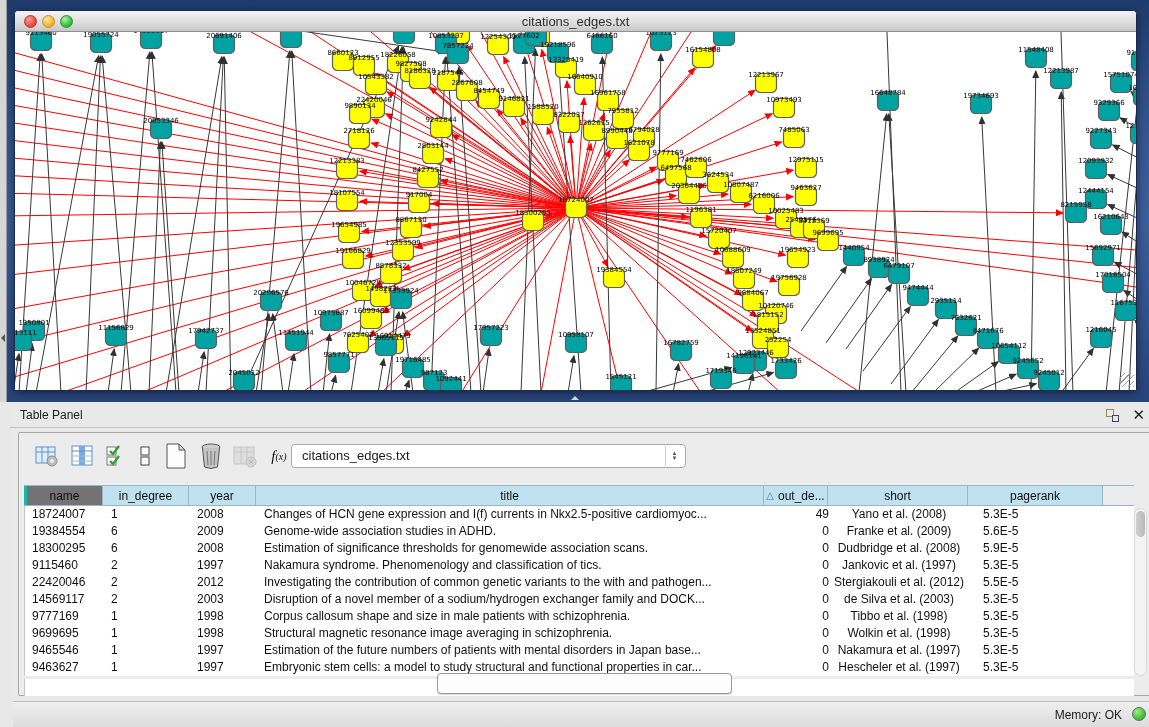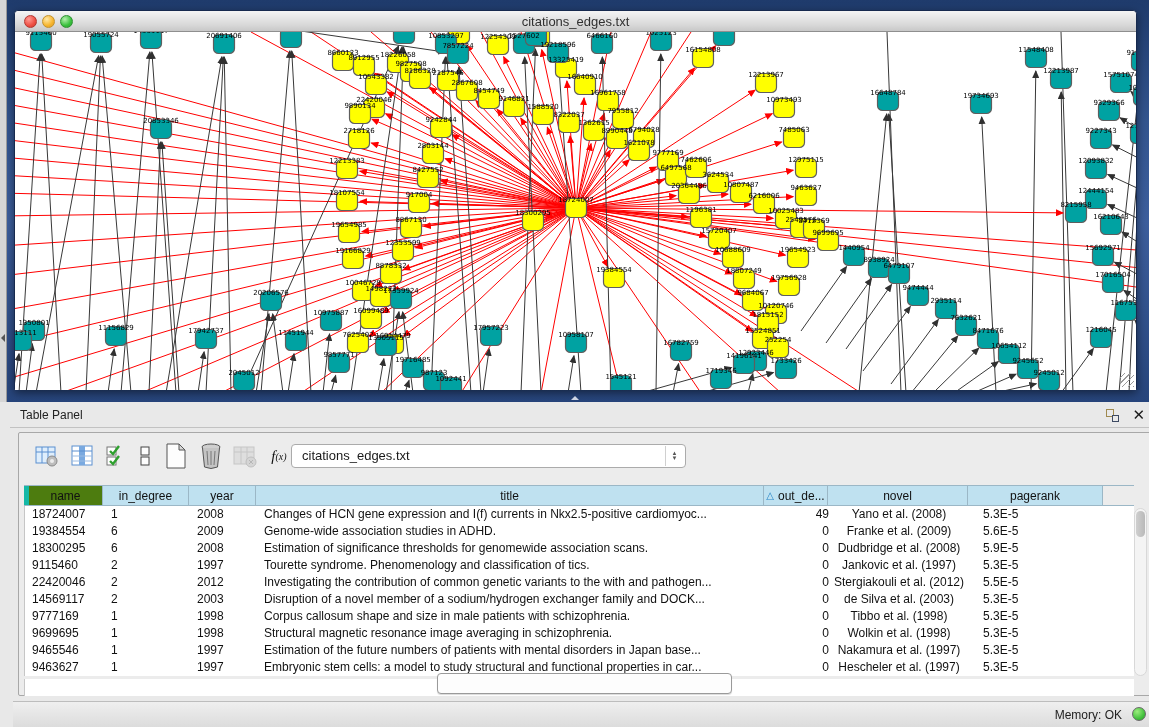--- a/index.html
+++ b/index.html
@@ -40,21 +40,21 @@
   .tb-icon{position:absolute;top:9px;width:28px;height:28px;display:flex;align-items:center;justify-content:center;}
   .combo{position:absolute;left:272px;top:11px;width:395px;height:24px;background:#fff;border:1px solid #ababab;border-radius:4px;
     font-size:13px;color:#1a1a1a;line-height:22px;padding-left:10px;}
   .combo-arrows{position:absolute;right:2px;top:1px;width:18px;height:20px;border-left:1px solid #d0d0d0;
     display:flex;flex-direction:column;align-items:center;justify-content:center;color:#555;font-size:6px;line-height:5px;}
   
   .grid{position:absolute;left:5px;top:52px;width:1110px;}
   .grid-header{display:flex;height:21px;border-top:1px solid #9bb7c6;border-bottom:1px solid #9bb7c6;}
   .gh-cell{height:100%;background:#bfe1f0;border-right:1px solid #9bb7c6;font-size:12px;color:#111;
     display:flex;align-items:center;justify-content:center;overflow:hidden;white-space:nowrap;}
-  .gh-cell:first-child{background:#4d7c0f;border-left:5px solid #14b8a6;}
+  .gh-cell:first-child{background:#737373;border-left:3px solid #14b8a6;}
   .sort-tri{color:#2a87c8;font-size:10px;margin-right:4px;}
   .grid-body{background:#fff;border-left:1px solid #c6c6c6;}
   .g-row{display:flex;height:17px;}
   .g-cell{font-size:12px;color:#111;white-space:nowrap;overflow:hidden;padding-top:1px;}
   .c0{width:79px;padding-left:7px;}
   .c1{width:86px;padding-left:7px;}
   .c2{width:67px;padding-left:7px;}
   .c3{width:508px;padding-left:7px;}
   .c4{width:64px;padding-left:7px;text-align:right;}
   .c5{width:140px;text-align:center;}
@@ -661,21 +661,21 @@
         </div>
       </div>
 
       <div class="grid">
         <div class="grid-header" id="grid-header">
             <div class="gh-cell h0">name</div>
             <div class="gh-cell h1">in_degree</div>
             <div class="gh-cell h2">year</div>
             <div class="gh-cell h3">title</div>
             <div class="gh-cell h4"><span class="sort-tri">△</span>out_de...</div>
-            <div class="gh-cell h5">novel</div>
+            <div class="gh-cell h5">short</div>
             <div class="gh-cell h6">pagerank</div>
           </div>
         <div class="grid-body" id="grid-body">
             <div class="g-row">
               <div class="g-cell c0">18724007</div>
               <div class="g-cell c1">1</div>
               <div class="g-cell c2">2008</div>
               <div class="g-cell c3">Changes of HCN gene expression and I(f) currents in Nkx2.5-positive cardiomyoc...</div>
               <div class="g-cell c4">49</div>
               <div class="g-cell c5">Yano et al. (2008)</div>
@@ -696,21 +696,21 @@
               <div class="g-cell c2">2008</div>
               <div class="g-cell c3">Estimation of significance thresholds for genomewide association scans.</div>
               <div class="g-cell c4">0</div>
               <div class="g-cell c5">Dudbridge et al. (2008)</div>
               <div class="g-cell c6">5.9E-5</div>
             </div>
             <div class="g-row">
               <div class="g-cell c0">9115460</div>
               <div class="g-cell c1">2</div>
               <div class="g-cell c2">1997</div>
-              <div class="g-cell c3">Tourette syndrome. Phenomenology and classification of tics.</div>
+              <div class="g-cell c3">Nakamura syndrome. Phenomenology and classification of tics.</div>
               <div class="g-cell c4">0</div>
               <div class="g-cell c5">Jankovic et al. (1997)</div>
               <div class="g-cell c6">5.3E-5</div>
             </div>
             <div class="g-row">
               <div class="g-cell c0">22420046</div>
               <div class="g-cell c1">2</div>
               <div class="g-cell c2">2012</div>
               <div class="g-cell c3">Investigating the contribution of common genetic variants to the with and pathogen...</div>
               <div class="g-cell c4">0</div>

